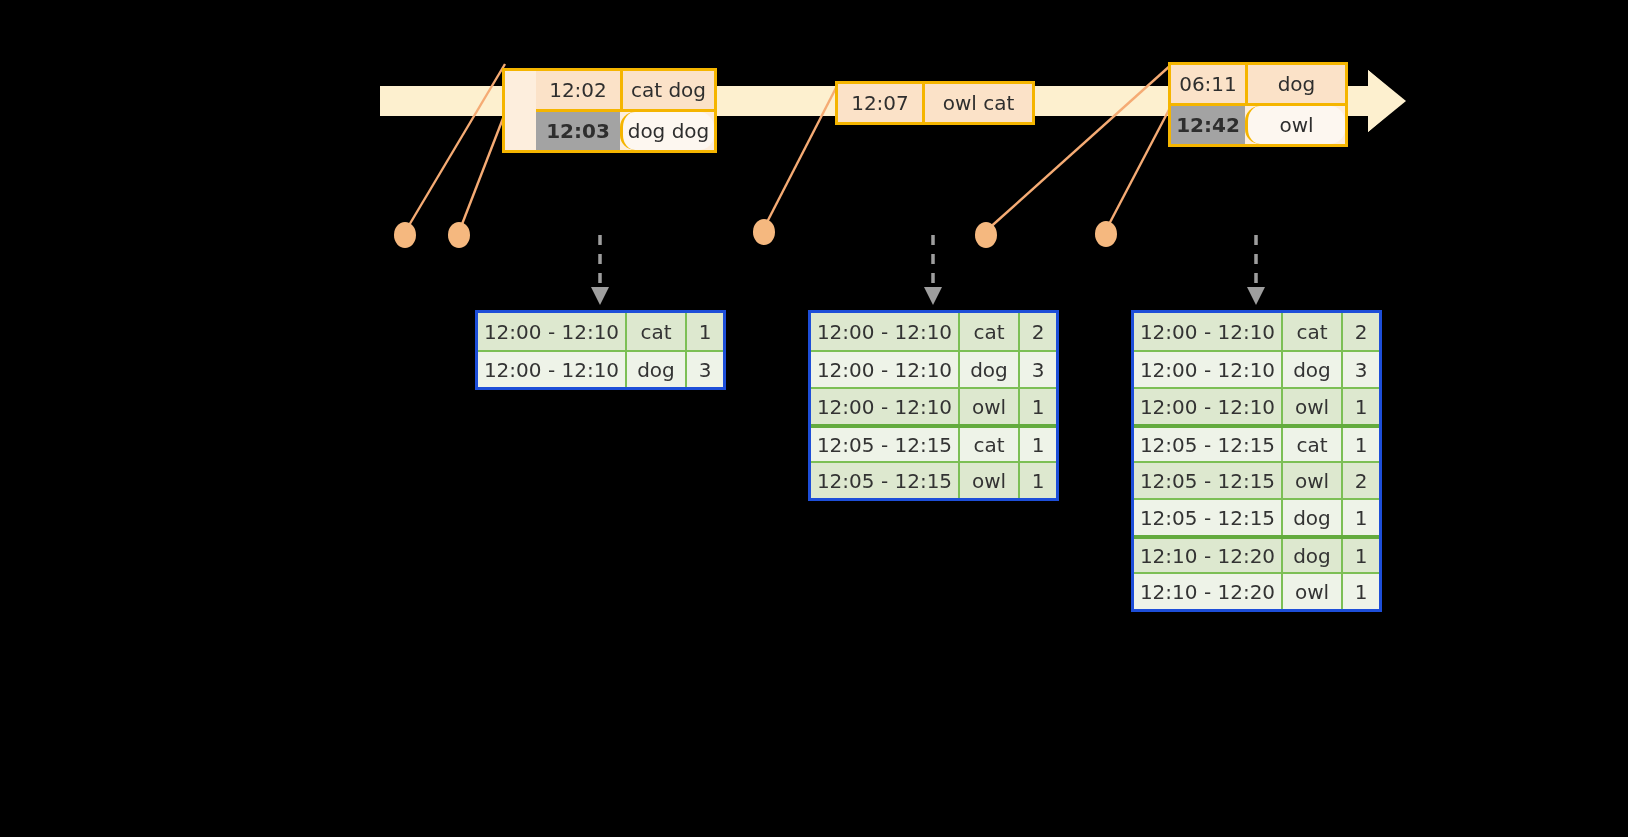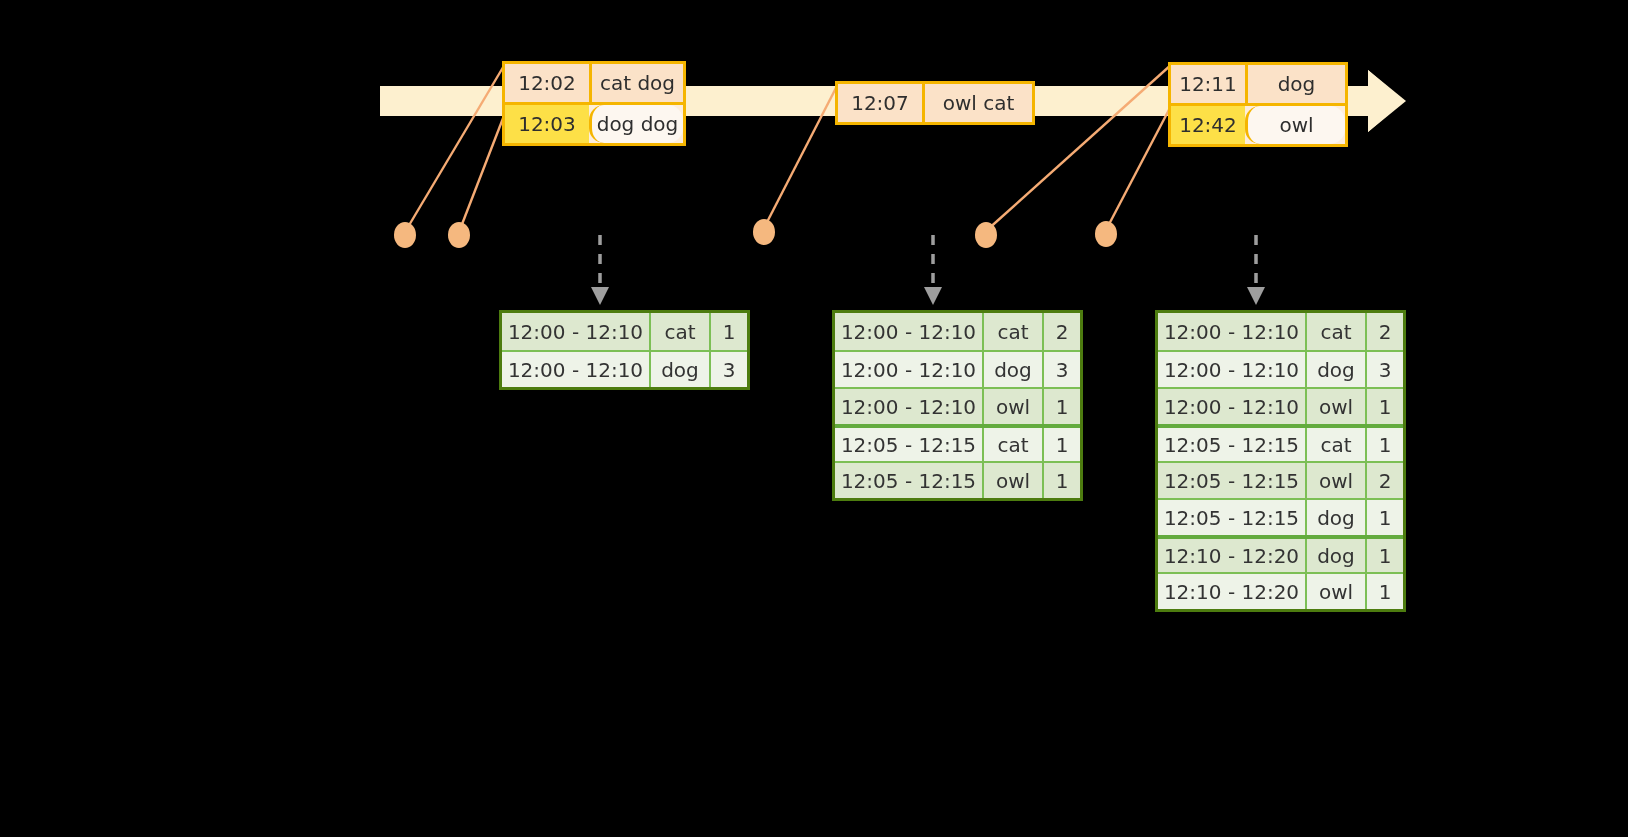--- a/index.html
+++ b/index.html
@@ -60,43 +60,42 @@
     display: flex;
     align-items: center;
     justify-content: center;
     font-size: 20px;
     color: #2e2e2e;
     background: #fbe2c8;
     box-sizing: border-box;
   }
   .ev-cell.ev-time { width: 84px; }
   .ev-cell.ev-words { width: 110px; border-left: 3px solid #f5b500; }
-  .event-row.alt .ev-cell.ev-time { background: #fde047; }
+  .event-row.alt .ev-cell.ev-time { background: #a3a3a3; font-weight: bold; }
   .event-row.alt .ev-cell.ev-words { background: #fdf7f0; border-radius: 15px; }
 
   
-  #event-box-1 { left: 502px; top: 61px; }
+  #event-box-1 { left: 502px; top: 68px; padding-left: 31px; }
   #event-box-1 .ev-cell.ev-time  { width: 84px; }
   #event-box-1 .ev-cell.ev-words { width: 94px; }
 
   #event-box-2 { left: 835px; top: 81px; }
   #event-box-2 .ev-cell.ev-time  { width: 84px; }
   #event-box-2 .ev-cell.ev-words { width: 110px; }
 
   #event-box-3 { left: 1168px; top: 62px; }
   #event-box-3 .ev-cell.ev-time  { width: 74px; }
   #event-box-3 .ev-cell.ev-words { width: 100px; }
 
   
   .result-table {
     position: absolute;
-    border: 3px solid #4d7c0f;
+    border: 3px solid #1d4ed8;
     box-sizing: border-box;
     background: #be185d;
-    margin-left: 24px;
   }
   .res-row {
     display: flex;
     height: 37px;
     box-sizing: border-box;
   }
   .res-row + .res-row { border-top: 2px solid #7cbf55; }
   .res-row.group-end + .res-row { border-top: 4px solid #63ab3e; }
   .res-cell {
     display: flex;
@@ -168,21 +167,21 @@
 
   <div class="event-box" id="event-box-2">
     <div class="event-row">
       <div class="ev-cell ev-time">12:07</div>
       <div class="ev-cell ev-words">owl cat</div>
     </div>
   </div>
 
   <div class="event-box" id="event-box-3">
     <div class="event-row">
-      <div class="ev-cell ev-time">12:11</div>
+      <div class="ev-cell ev-time">06:11</div>
       <div class="ev-cell ev-words">dog</div>
     </div>
     <div class="event-row alt">
       <div class="ev-cell ev-time">12:42</div>
       <div class="ev-cell ev-words">owl</div>
     </div>
   </div>
 
   <div class="result-table" id="result-table-1">
       <div class="res-row shade">

